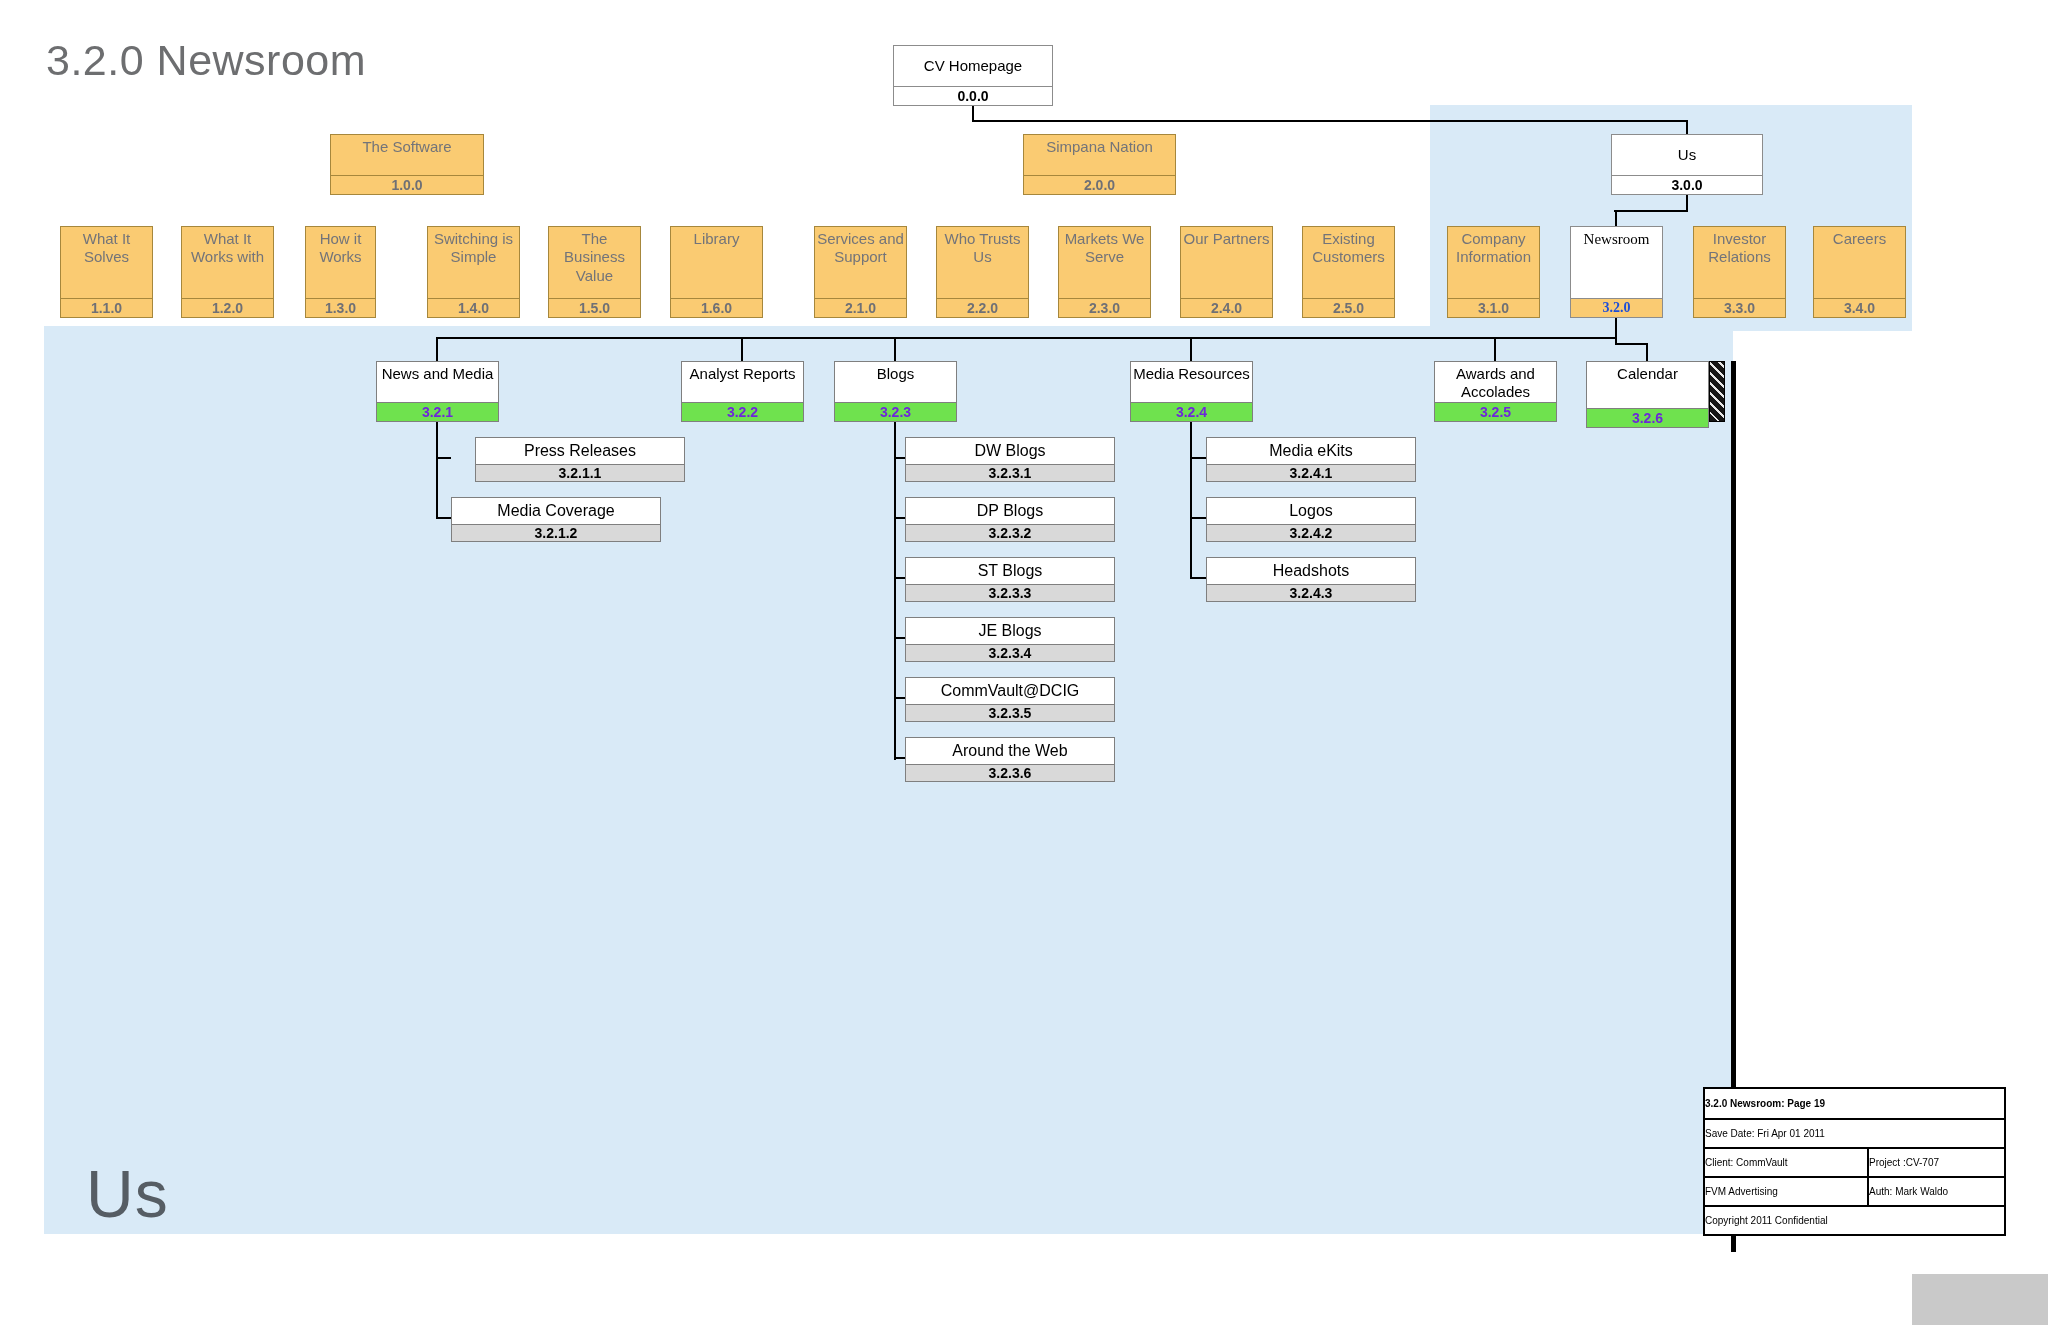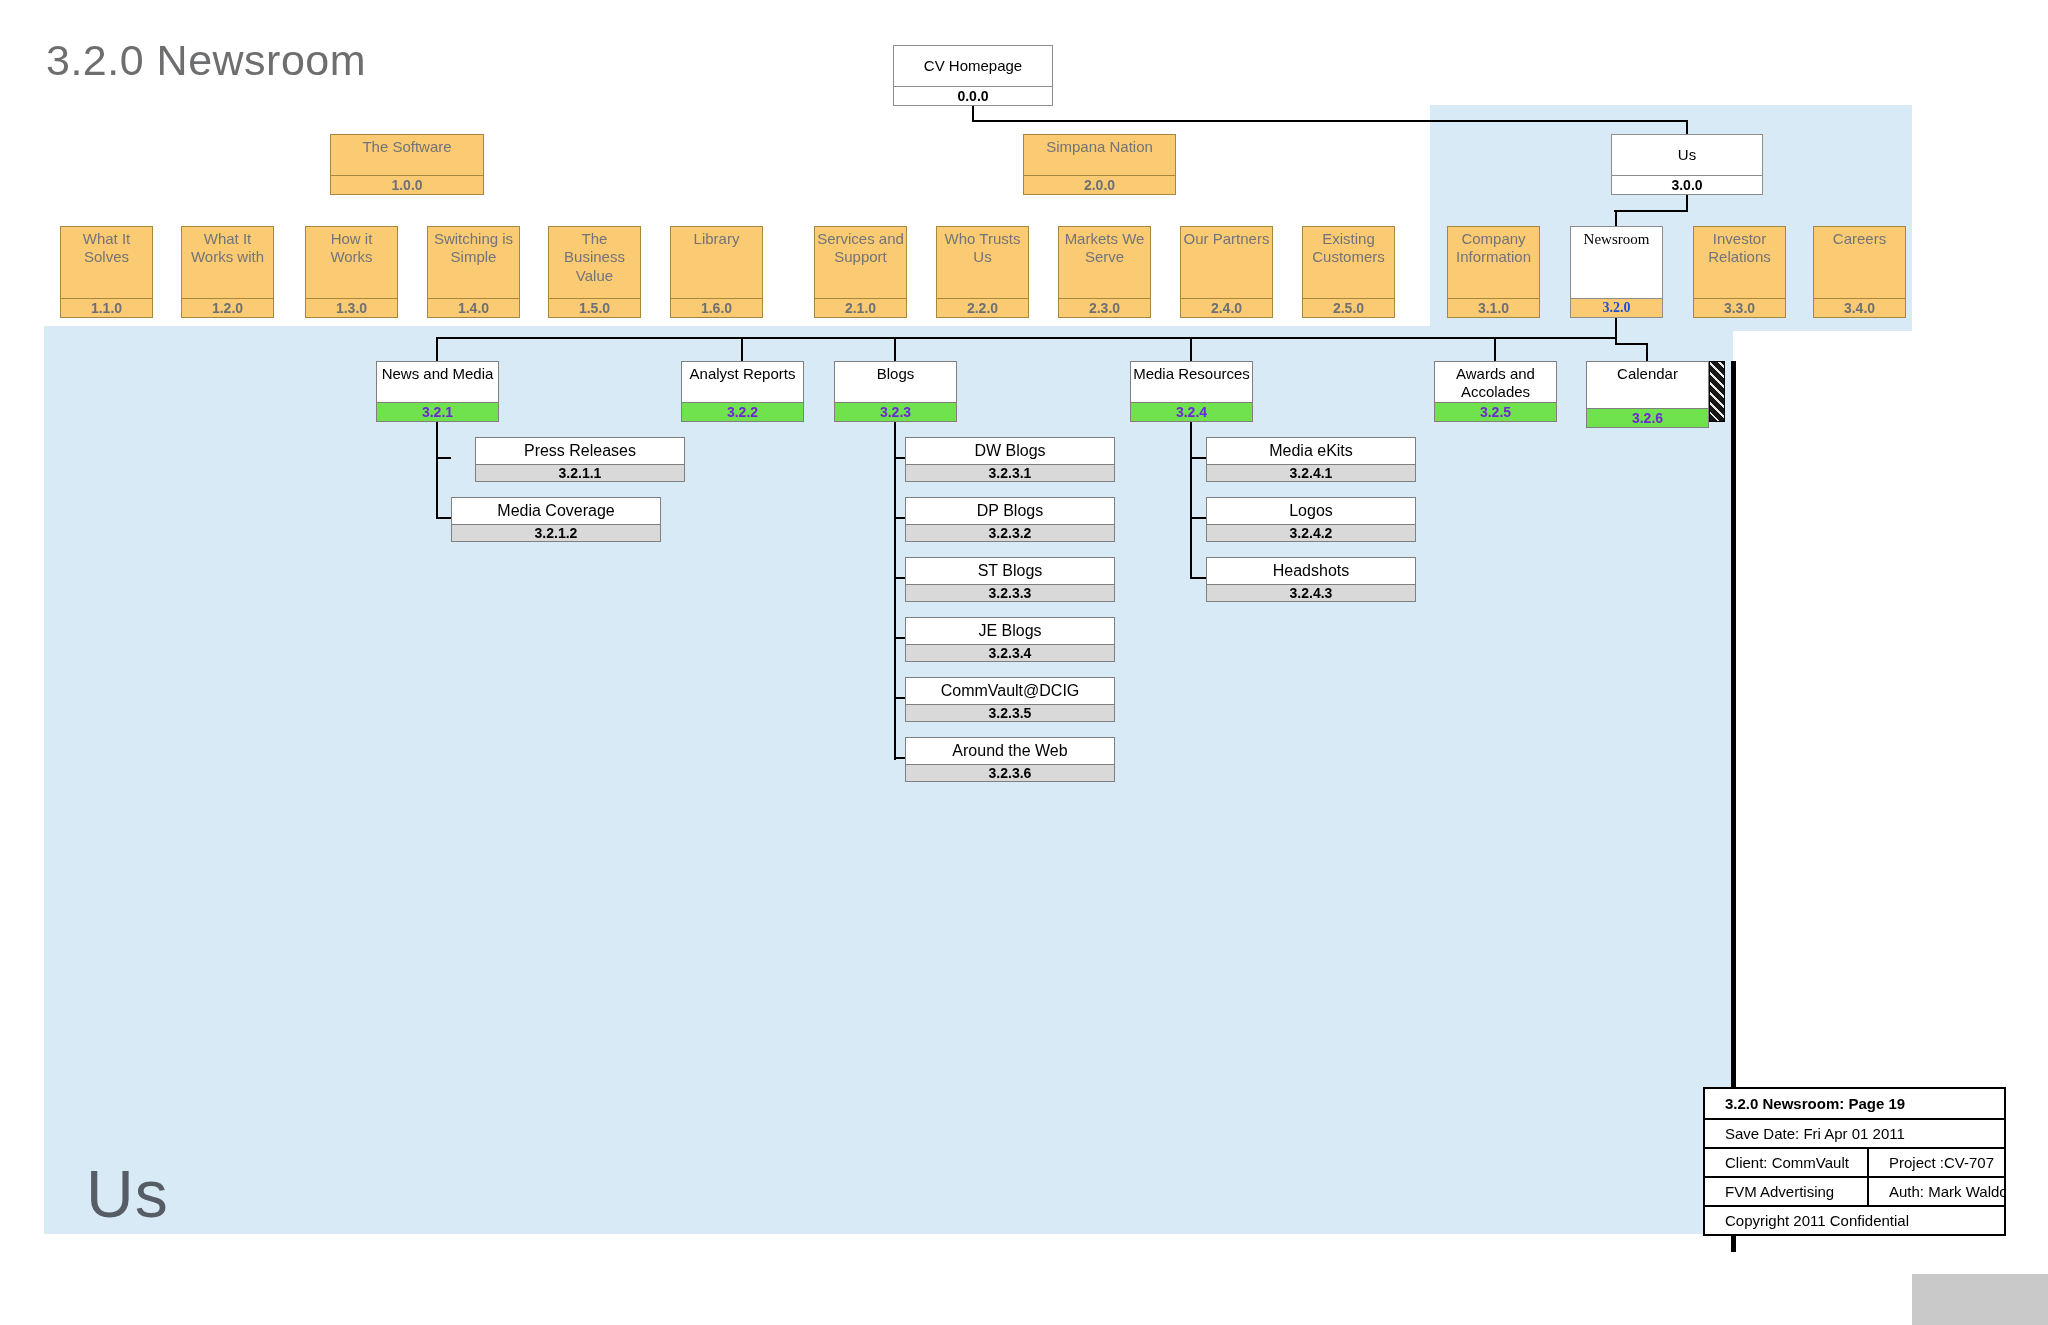--- a/index.html
+++ b/index.html
@@ -25,21 +25,21 @@
   .v-gray{background:#fff;color:#000;border-color:#7f7f7f;}
   .v-gray .nlabel{font-size:16px;}
   .v-gray .ncode{background:#D9D9D9;color:#000;border-top-color:#7f7f7f;}
   .center-label .nlabel{display:flex;align-items:center;justify-content:center;padding-top:0;}
   .v-gray .nlabel{display:flex;align-items:center;justify-content:center;padding-top:0;}
   .hatch{position:absolute;left:1709px;top:361px;width:16px;height:61px;z-index:3;border:1px solid #000;box-sizing:border-box;
          background:repeating-linear-gradient(45deg,#161616 0 5px,#e8e8e8 5px 7px);}
   .thickline{position:absolute;left:1731px;top:361px;width:5px;height:891px;background:#000;z-index:2;}
   .infotable{position:absolute;left:1703px;top:1087px;width:303px;height:149px;background:#fff;border:2px solid #000;
              box-sizing:border-box;display:grid;grid-template-columns:162px 1fr;grid-template-rows:repeat(5,1fr);z-index:5;}
-  .itcell{display:flex;align-items:center;padding-left:20px;font-size:15px;color:#000;box-sizing:border-box;overflow:hidden;white-space:nowrap;}
+  .itcell{display:flex;align-items:center;padding-left:0;font-size:10px;color:#000;box-sizing:border-box;overflow:hidden;white-space:nowrap;}
   .span2{grid-column:1/3;}
   .bt{border-top:2px solid #000;}
   .bl{border-left:2px solid #000;}
   .bold{font-weight:bold;}
   .corner{position:absolute;left:1912px;top:1274px;width:136px;height:51px;background:#c9c9c9;z-index:1;}
 </style>
 </head>
 <body>
 
 <div class="canvas">
@@ -94,21 +94,21 @@
         <div class="ncode" style="height: 18px;">3.0.0</div>
       </div>
       <div class="node v-orange " style="left: 60px; top: 226px; width: 93px; height: 92px;">
         <div class="nlabel">What It Solves</div>
         <div class="ncode" style="height: 18px;">1.1.0</div>
       </div>
       <div class="node v-orange " style="left: 181px; top: 226px; width: 93px; height: 92px;">
         <div class="nlabel">What It Works with</div>
         <div class="ncode" style="height: 18px;">1.2.0</div>
       </div>
-      <div class="node v-orange " style="left: 305px; top: 226px; width: 93px; height: 92px;">
+      <div class="node v-orange " style="left: 305px; top: 226px; width: 71px; height: 92px;">
         <div class="nlabel">How it Works</div>
         <div class="ncode" style="height: 18px;">1.3.0</div>
       </div>
       <div class="node v-orange " style="left: 427px; top: 226px; width: 93px; height: 92px;">
         <div class="nlabel">Switching is Simple</div>
         <div class="ncode" style="height: 18px;">1.4.0</div>
       </div>
       <div class="node v-orange " style="left: 548px; top: 226px; width: 93px; height: 92px;">
         <div class="nlabel">The Business Value</div>
         <div class="ncode" style="height: 18px;">1.5.0</div>

